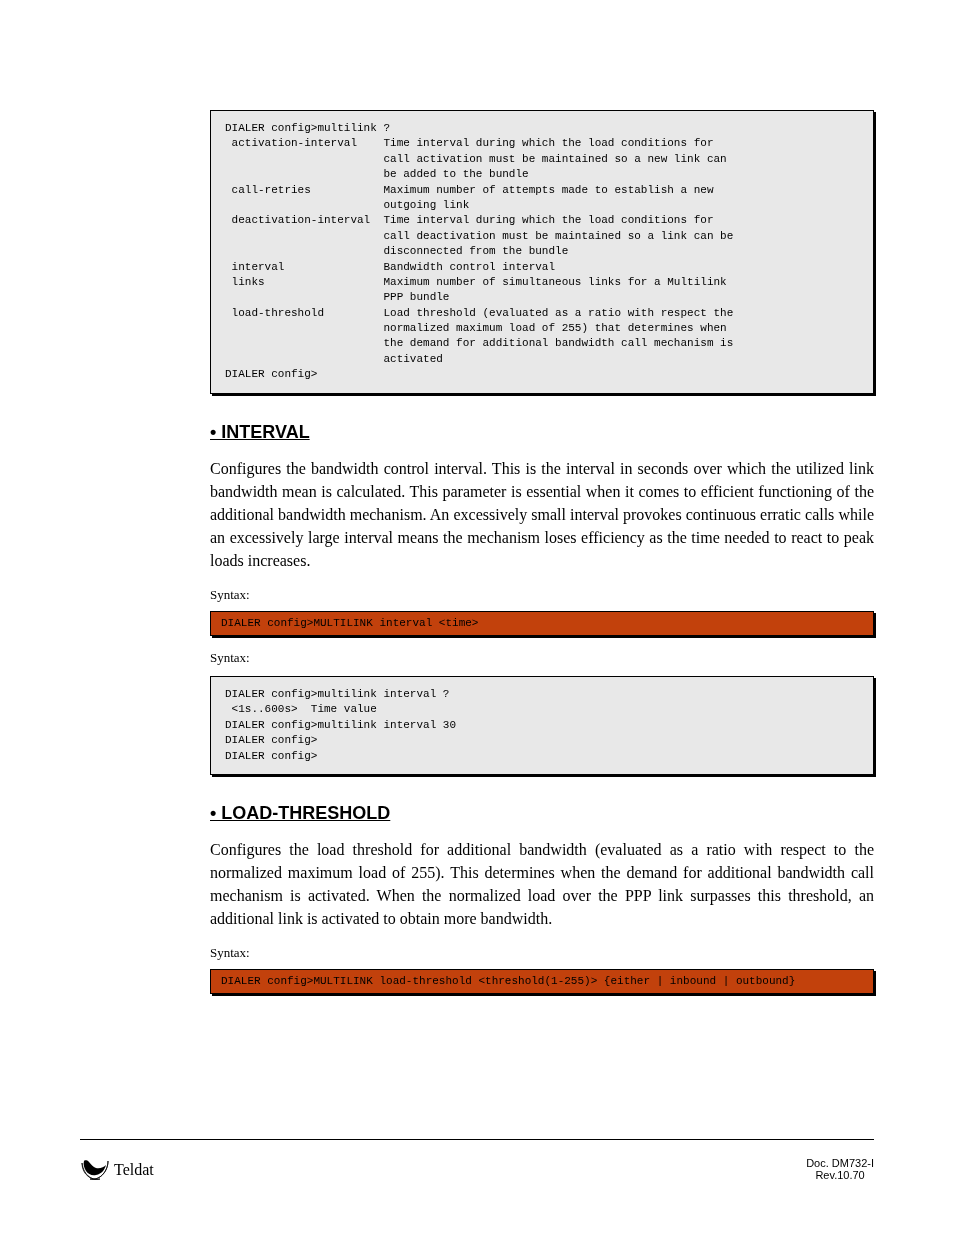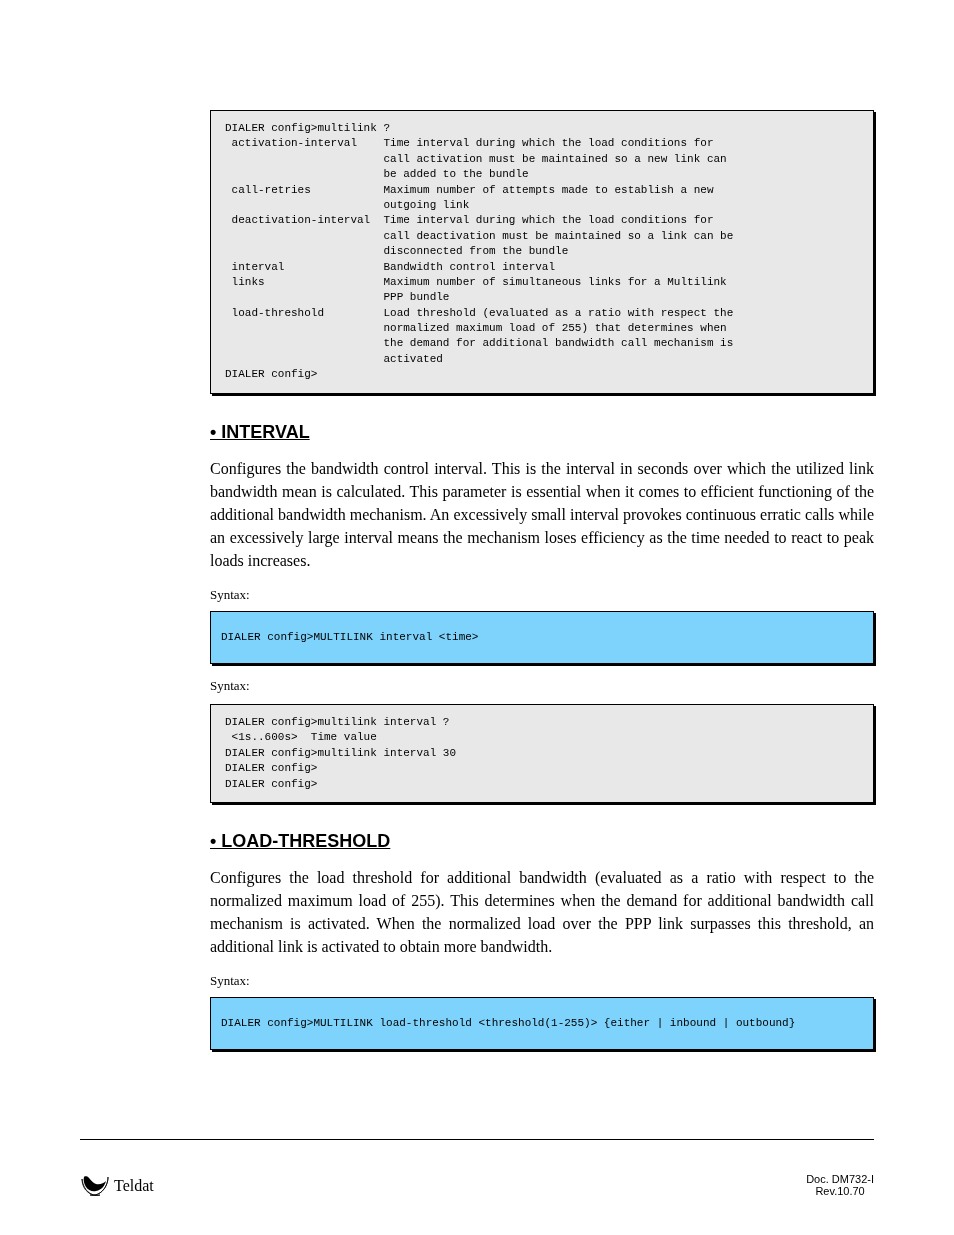--- a/index.html
+++ b/index.html
@@ -18,24 +18,24 @@
     box-shadow: 2px 2px 0 #000;
     padding: 10px 14px;
     font-family: "Courier New", Courier, monospace;
     font-size: 11px;
     line-height: 1.4;
     white-space: pre;
     margin: 10px 0 10px 60px;
     overflow: hidden;
   }
   .code-block-small {
-    background: #7dd3fc;
+    background: #c2410c;
     border: 1px solid #000;
     box-shadow: 2px 2px 0 #000;
-    padding: 18px 10px;
+    padding: 4px 10px;
     font-family: "Courier New", Courier, monospace;
     font-size: 11px;
     line-height: 1.4;
     white-space: pre;
     margin: 8px 0 8px 60px;
   }
   .section-heading {
     font-family: Arial, Helvetica, sans-serif;
     font-size: 18px;
     margin: 28px 0 14px 60px;
@@ -56,21 +56,21 @@
     position: absolute;
     left: 80px;
     right: 80px;
     bottom: 95px;
     border-top: 1px solid #000;
   }
   .footer {
     position: absolute;
     left: 80px;
     right: 80px;
-    bottom: 36px;
+    bottom: 52px;
     display: flex;
     justify-content: space-between;
     align-items: flex-start;
     font-size: 11px;
     font-family: Arial, Helvetica, sans-serif;
   }
   .footer-left {
     display: flex;
     align-items: center;
     gap: 4px;

